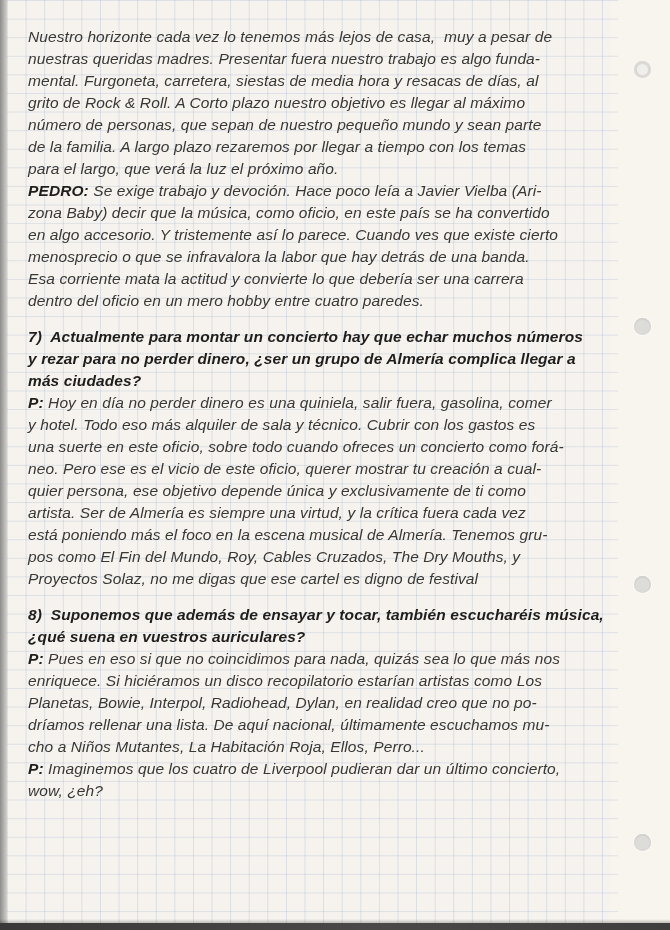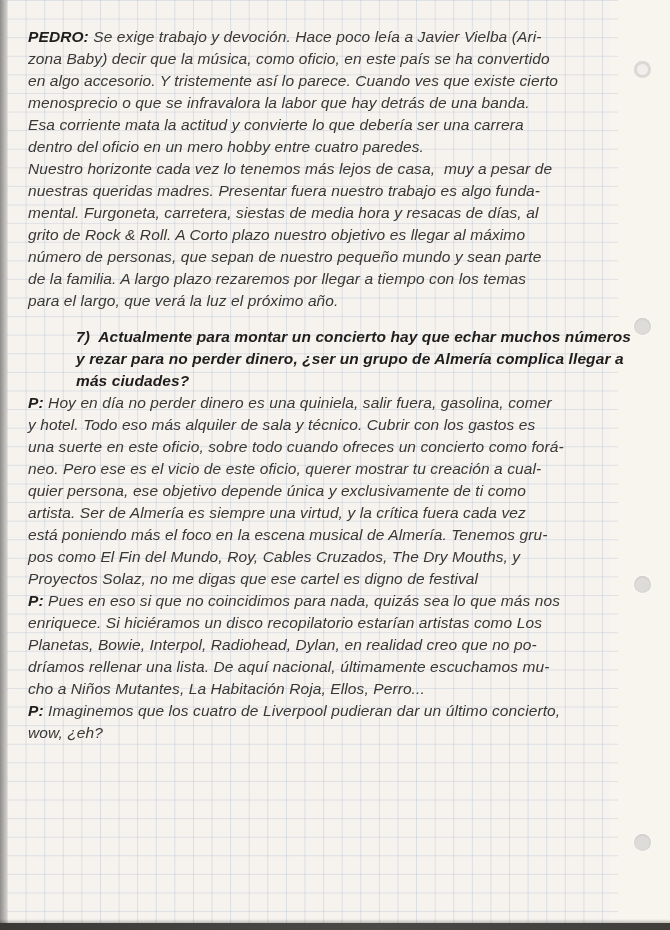--- a/index.html
+++ b/index.html
@@ -50,58 +50,60 @@
   .content {
     position: absolute; left: 28px; top: 26px; width: 616px;
     font-style: italic;
     font-size: 15.5px; line-height: 22px;
     letter-spacing: 0.1px;
     color: #3a3835;
   }
   .content p { margin: 0; white-space: pre-wrap; }
   p.question { font-weight: bold; color: #1f1e1c; }
   .speaker   { font-weight: bold; color: #1f1e1c; }
-  .gap-14 { margin-top: 14px !important; padding-left: 48px; }
+  .gap-14 { margin-top: 14px !important; }
   .gap-10 { margin-top: 10px !important; }
 </style>
 </head>
 <body>
 
 <div class="paper">
   <div class="grid"></div>
   <div class="left-edge"></div>
 
   <div class="content">
-    <p class="answer"><span class="speaker">PEDRO:</span><span class="answer-body"> Se exige trabajo y devoción. Hace poco leía a Javier Vielba (Ari-
-zona Baby) decir que la música, como oficio, en este país se ha convertido
-en algo accesorio. Y tristemente así lo parece. Cuando ves que existe cierto
-menosprecio o que se infravalora la labor que hay detrás de una banda.
-Esa corriente mata la actitud y convierte lo que debería ser una carrera
-dentro del oficio en un mero hobby entre cuatro paredes.</span></p>
     <p class="answer"><span class="answer-body">Nuestro horizonte cada vez lo tenemos más lejos de casa,  muy a pesar de
 nuestras queridas madres. Presentar fuera nuestro trabajo es algo funda-
 mental. Furgoneta, carretera, siestas de media hora y resacas de días, al
 grito de Rock &amp; Roll. A Corto plazo nuestro objetivo es llegar al máximo
 número de personas, que sepan de nuestro pequeño mundo y sean parte
 de la familia. A largo plazo rezaremos por llegar a tiempo con los temas
 para el largo, que verá la luz el próximo año.</span></p>
+    <p class="answer"><span class="speaker">PEDRO:</span><span class="answer-body"> Se exige trabajo y devoción. Hace poco leía a Javier Vielba (Ari-
+zona Baby) decir que la música, como oficio, en este país se ha convertido
+en algo accesorio. Y tristemente así lo parece. Cuando ves que existe cierto
+menosprecio o que se infravalora la labor que hay detrás de una banda.
+Esa corriente mata la actitud y convierte lo que debería ser una carrera
+dentro del oficio en un mero hobby entre cuatro paredes.</span></p>
 
     <p class="question gap-14">7)  Actualmente para montar un concierto hay que echar muchos números
 y rezar para no perder dinero, ¿ser un grupo de Almería complica llegar a
 más ciudades?</p>
     <p class="answer"><span class="speaker">P:</span><span class="answer-body"> Hoy en día no perder dinero es una quiniela, salir fuera, gasolina, comer
 y hotel. Todo eso más alquiler de sala y técnico. Cubrir con los gastos es
 una suerte en este oficio, sobre todo cuando ofreces un concierto como forá-
 neo. Pero ese es el vicio de este oficio, querer mostrar tu creación a cual-
 quier persona, ese objetivo depende única y exclusivamente de ti como
 artista. Ser de Almería es siempre una virtud, y la crítica fuera cada vez
 está poniendo más el foco en la escena musical de Almería. Tenemos gru-
 pos como El Fin del Mundo, Roy, Cables Cruzados, The Dry Mouths, y
 Proyectos Solaz, no me digas que ese cartel es digno de festival</span></p>
 
+    <p class="question gap-14">8)  Suponemos que además de ensayar y tocar, también escucharéis música,
+¿qué suena en vuestros auriculares?</p>
     <p class="answer"><span class="speaker">P:</span><span class="answer-body"> Pues en eso si que no coincidimos para nada, quizás sea lo que más nos
 enriquece. Si hiciéramos un disco recopilatorio estarían artistas como Los
 Planetas, Bowie, Interpol, Radiohead, Dylan, en realidad creo que no po-
 dríamos rellenar una lista. De aquí nacional, últimamente escuchamos mu-
 cho a Niños Mutantes, La Habitación Roja, Ellos, Perro...</span></p>
 
     <p class="answer"><span class="speaker">P:</span><span class="answer-body"> Imaginemos que los cuatro de Liverpool pudieran dar un último concierto,
 wow, ¿eh?</span></p>
   </div>
 

